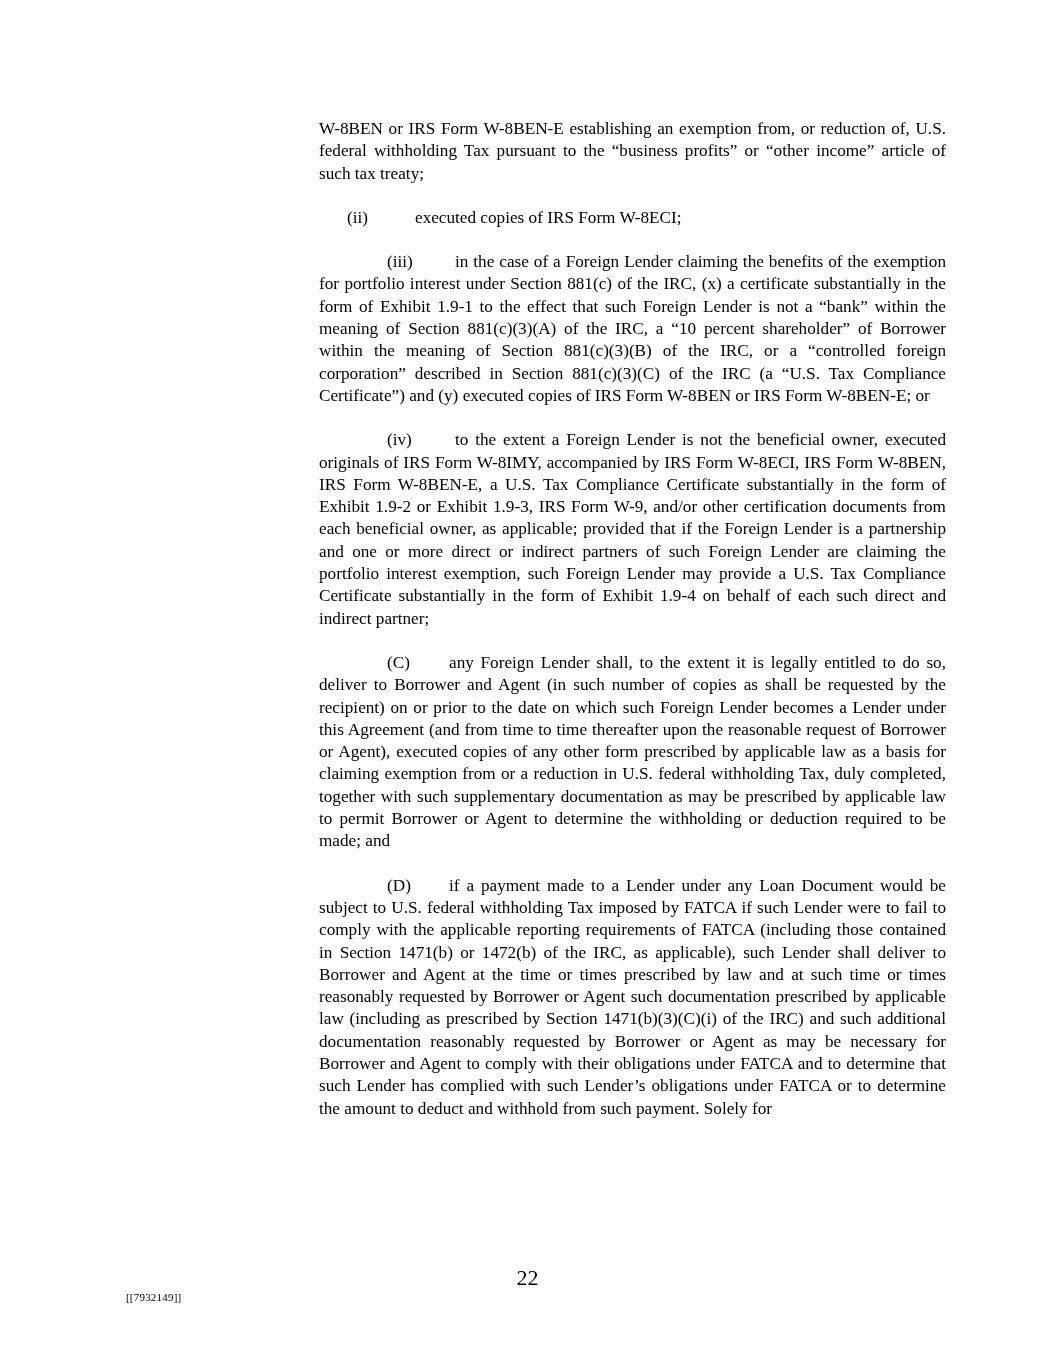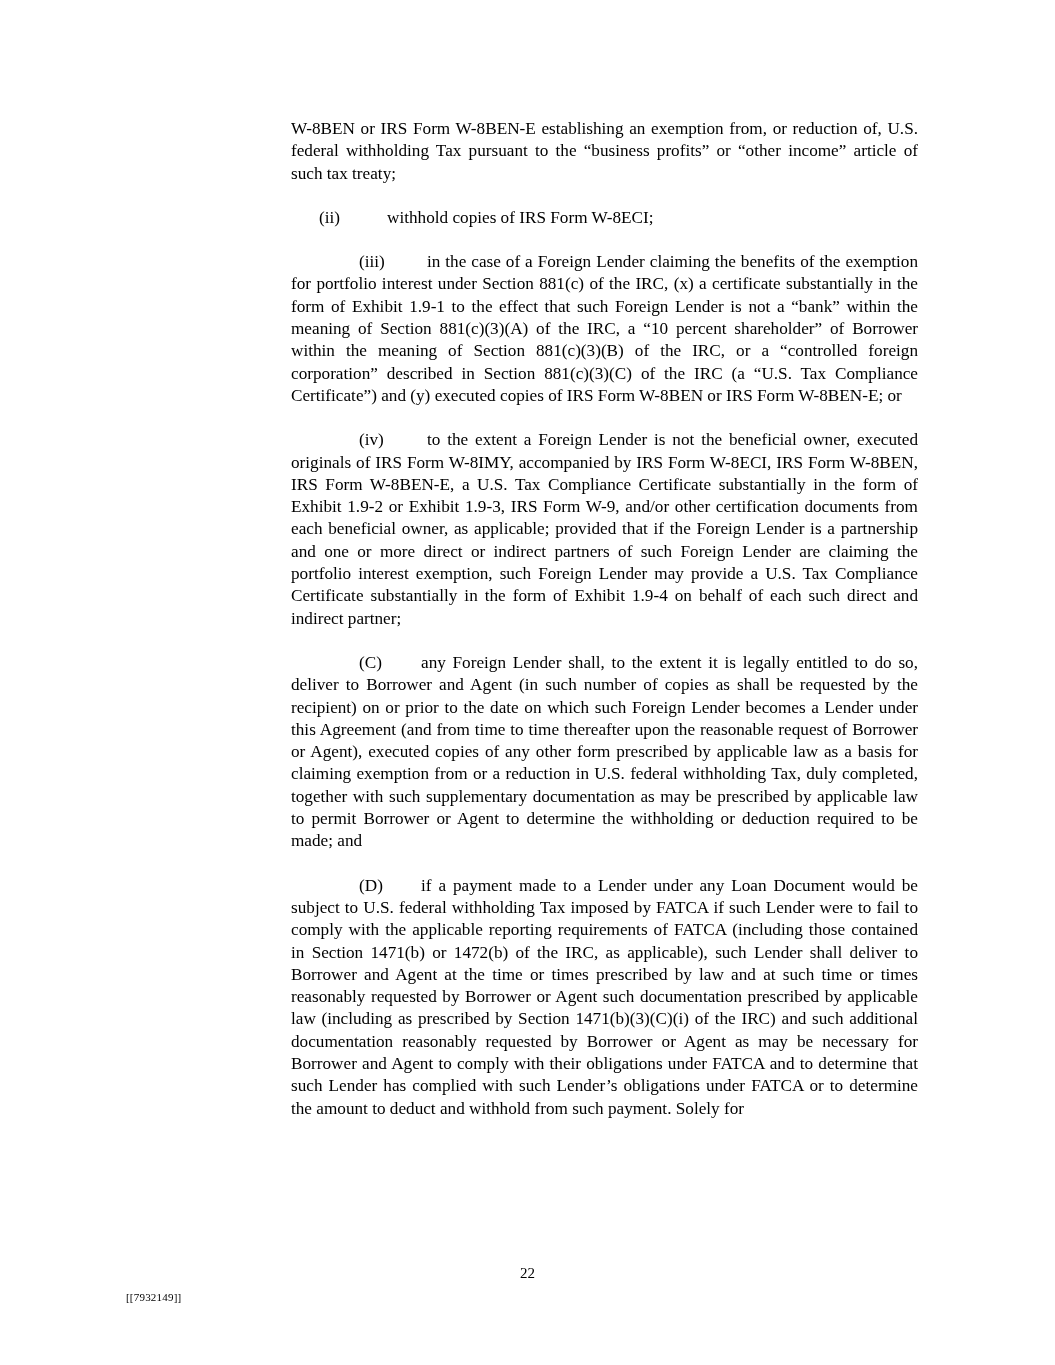--- a/index.html
+++ b/index.html
@@ -11,21 +11,21 @@
     position: relative;
     width: 1055px;
     height: 1365px;
     background: #ffffff;
     font-family: "Liberation Serif", "DejaVu Serif", serif;
     color: #000000;
     box-sizing: border-box;
   }
   .content {
     position: absolute;
-    left: 291px;
+    left: 319px;
     top: 118px;
     width: 627px;
   }
   p {
     margin: 0 0 22px 0;
     font-size: 17.2px;
     line-height: 22.3px;
     text-align: justify;
     text-justify: inter-word;
     -webkit-hyphens: none;
@@ -48,21 +48,21 @@
   }
   .nowrap {
     white-space: nowrap;
   }
   .page-number {
     position: absolute;
     left: 0;
     right: 0;
     top: 1265px;
     text-align: center;
-    font-size: 15px;
+    font-size: 22px;
     font-family: "Liberation Serif", "DejaVu Serif", serif;
   }
   .footer-stamp {
     position: absolute;
     left: 110px;
     top: 1291px;
     font-size: 11px;
     font-family: "Liberation Serif", "DejaVu Serif", serif;
     letter-spacing: 0.2px;
     padding-left: 16px;
@@ -71,21 +71,21 @@
 </head>
 <body>
 
 <div class="page">
 
   <div class="content">
 
     <p><span>W-8BEN or IRS Form W-8BEN-E establishing an exemption from, or reduction of, U.S. federal withholding Tax pursuant to the “business profits” or “other income” article of such tax treaty;</span></p>
 
     <p>
-      <span class="num-b" style="margin-left:28px;">(ii)</span><span>withhold copies of IRS Form W-8ECI;</span>
+      <span class="num-b" style="margin-left:28px;">(ii)</span><span>executed copies of IRS Form W-8ECI;</span>
     </p>
 
     <p>
       <span class="num-b" style="margin-left:68px;">(iii)</span><span>in the case of a Foreign Lender claiming the benefits of the exemption for portfolio interest under Section 881(c) of the IRC, (x) a certificate substantially in the form of </span><span class="u nowrap">Exhibit 1.9-1</span><span> to the effect that such Foreign Lender is not a “bank” within the meaning of Section 881(c)(3)(A) of the IRC, a “10 percent shareholder” of Borrower within the meaning of Section 881(c)(3)(B) of the IRC, or a “controlled foreign corporation” described in Section 881(c)(3)(C) of the IRC (a “</span><span class="u">U.S. Tax Compliance Certificate</span><span>”) and (y) executed copies of IRS Form W-8BEN or IRS Form W-8BEN-E; or</span>
     </p>
 
     <p>
       <span class="num-b" style="margin-left:68px;">(iv)</span><span>to the extent a Foreign Lender is not the beneficial owner, executed originals of IRS Form W-8IMY, accompanied by IRS Form W-8ECI, IRS Form W-8BEN, IRS Form W-8BEN-E, a U.S. Tax Compliance Certificate substantially in the form of </span><span class="u nowrap">Exhibit 1.9-2</span><span> or </span><span class="u nowrap">Exhibit 1.9-3</span><span>, IRS Form W-9, and/or other certification documents from each beneficial owner, as applicable; </span><span class="u">provided</span><span> that if the Foreign Lender is a partnership and one or more direct or indirect partners of such Foreign Lender are claiming the portfolio interest exemption, such Foreign Lender may provide a U.S. Tax Compliance Certificate substantially in the form of </span><span class="u nowrap">Exhibit 1.9-4</span><span> on behalf of each such direct and indirect partner;</span>
     </p>
 

